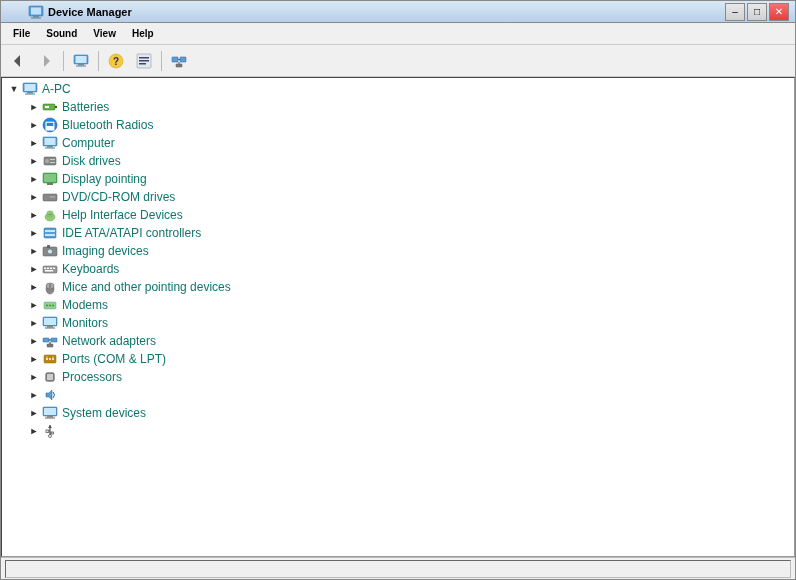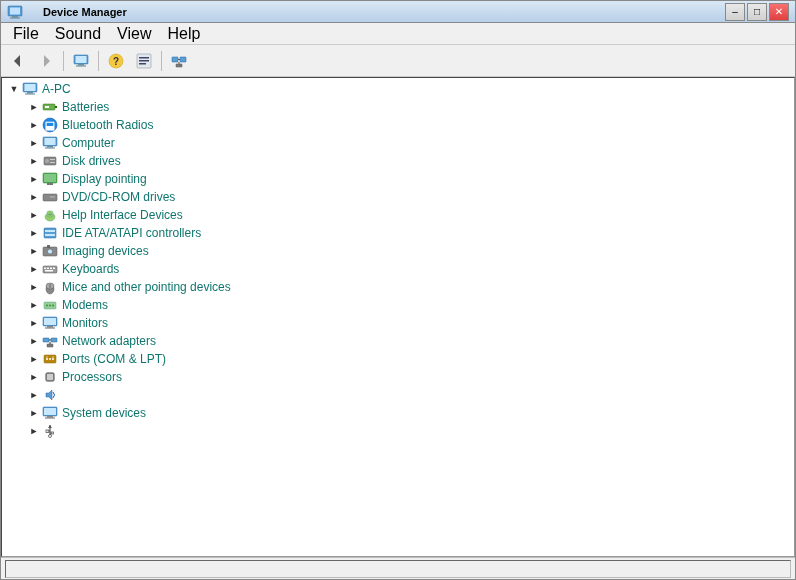--- a/index.html
+++ b/index.html
@@ -27,21 +27,22 @@
       height: 22px;
       display: flex;
       align-items: center;
       padding: 0 6px;
       border-bottom: 1px solid #888;
       justify-content: space-between;
     }
     .title-bar-left {
       display: flex;
       align-items: center;
-      gap: 20px;
+      gap: 4px;
+      margin-left: 21px;
     }
     .title-bar-icon {
       width: 16px;
       height: 16px;
     }
     .title-bar-text {
       font-size: 11px;
       font-weight: bold;
       color: #000;
     }
@@ -68,21 +69,22 @@
       background: #f0f0f0;
       height: 22px;
       display: flex;
       align-items: center;
       padding: 0 4px;
       border-bottom: 1px solid #ccc;
     }
     .menu-item {
       padding: 2px 8px;
       cursor: pointer;
-      font-size: 16px;
+      font-size: 10px;
+      font-weight: bold;
     }
 
     
     .toolbar {
       background: #f0f0f0;
       height: 32px;
       display: flex;
       align-items: center;
       padding: 0 4px;
       gap: 2px;

